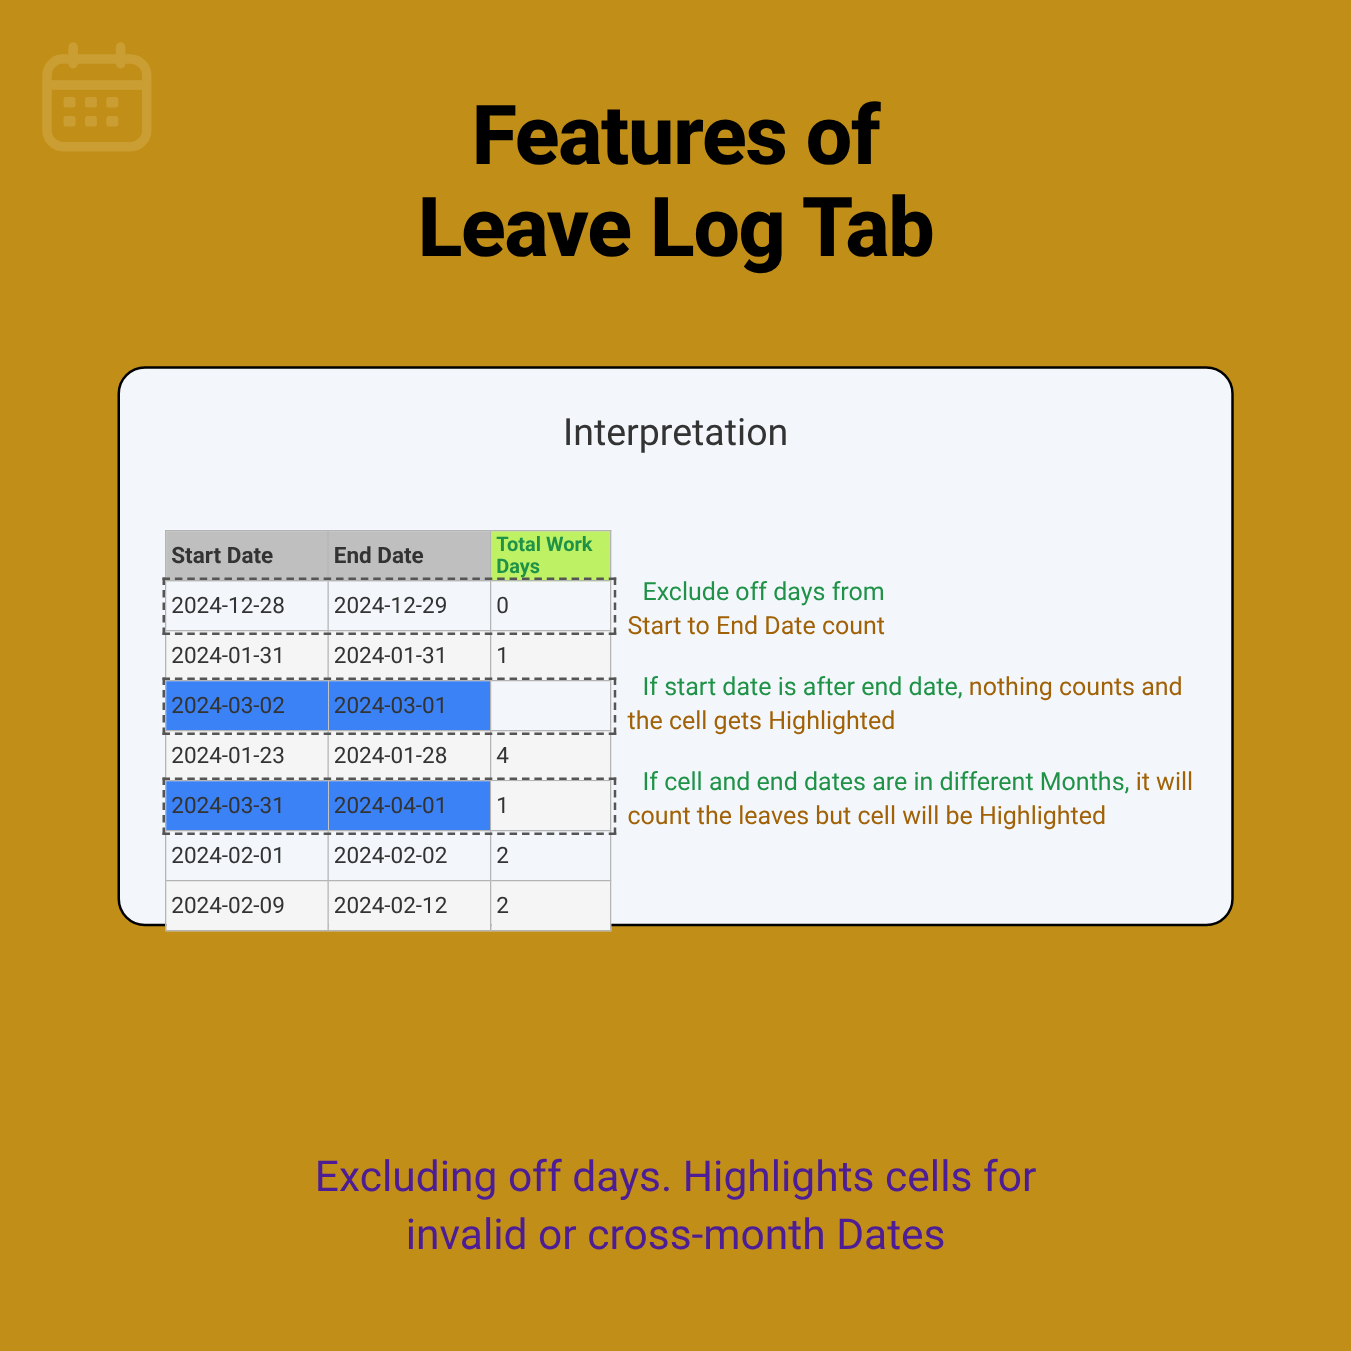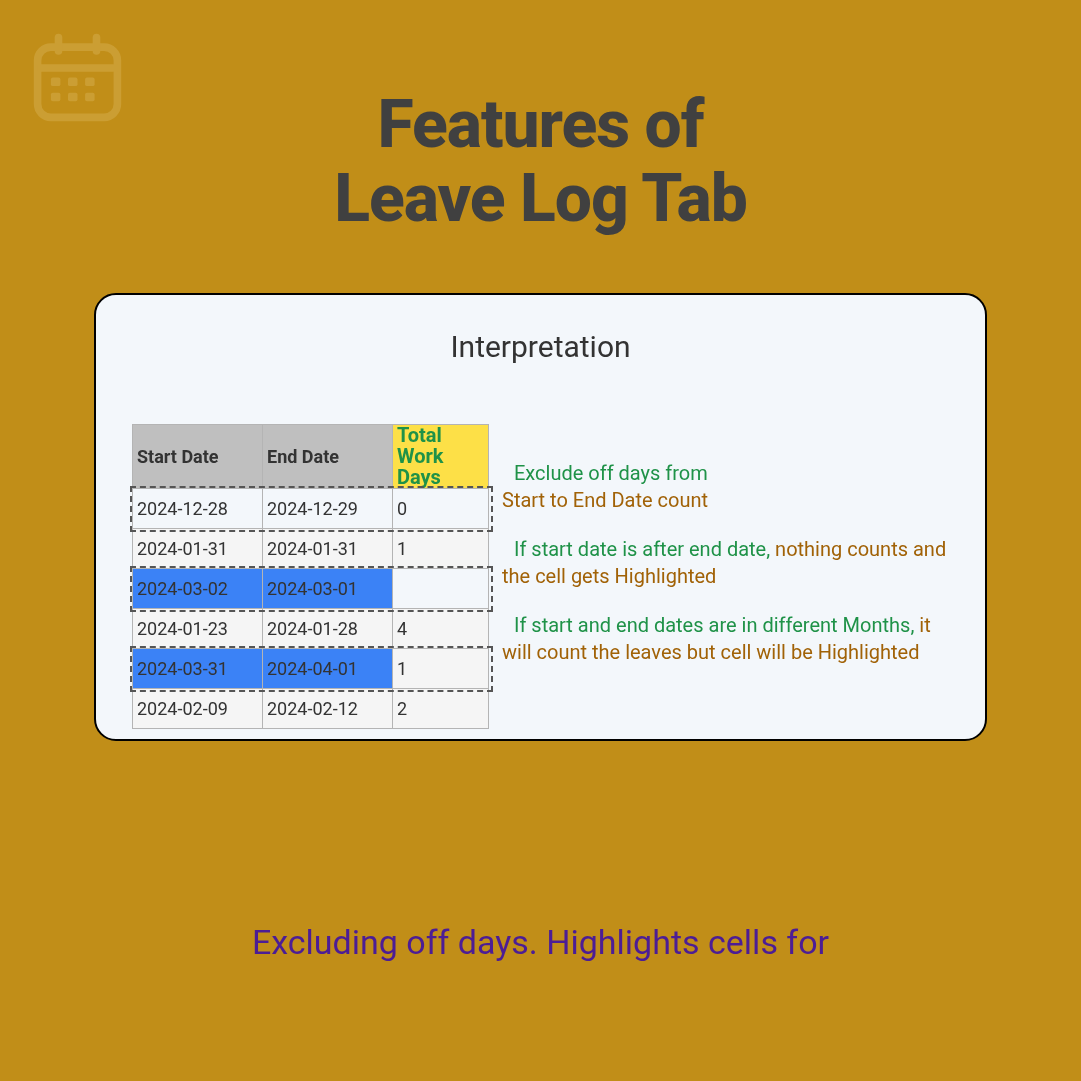--- a/index.html
+++ b/index.html
@@ -13,25 +13,25 @@
   .calendar-icon {
     position: absolute;
     top: 30px;
     left: 30px;
     width: 95px;
     height: 95px;
     opacity: 0.28;
   }
   .title {
     position: absolute;
-    top: 88px;
+    top: 73px;
     left: 0;
     width: 100%;
     text-align: center;
-    color: #404040;
+    color: #000000;
     font-weight: 800;
     font-size: 66px;
     line-height: 1.12;
     letter-spacing: -1px;
   }
   .panel {
     position: absolute;
     top: 293px;
     left: 94px;
     width: 893px;
@@ -64,24 +64,24 @@
     text-align: left;
     height: 40px;
     padding: 0 4px;
   }
   .tbl th {
     background: #bfbfbf;
     font-weight: 700;
     font-size: 18px;
   }
   .tbl th.twd {
-    background: #fde047;
+    background: #bef264;
     color: #1f9248;
     font-weight: 700;
-    font-size: 20px;
+    font-size: 16px;
     line-height: 1.05;
   }
   .col-start { width: 130px; }
   .col-end   { width: 130px; }
   .col-twd   { width: 96px; }
   .tbl tr.alt td { background: #f5f5f5; }
   .tbl tr td.hl { background: #3b82f6; }
   .dash-out { position: relative; }
   .dash-out::after {
     content: "";
@@ -168,38 +168,44 @@
           <tr class="alt">
             <td class="col-start">2024-01-23</td>
             <td class="col-end">2024-01-28</td>
             <td class="col-twd">4</td>
           </tr>
           <tr class="alt dash-out">
             <td class="col-start hl">2024-03-31</td>
             <td class="col-end hl">2024-04-01</td>
             <td class="col-twd">1</td>
           </tr>
+          <tr>
+            <td class="col-start">2024-02-01</td>
+            <td class="col-end">2024-02-02</td>
+            <td class="col-twd">2</td>
+          </tr>
           <tr class="alt">
             <td class="col-start">2024-02-09</td>
             <td class="col-end">2024-02-12</td>
             <td class="col-twd">2</td>
           </tr>
         </tbody>
     </table>
 
     <div class="notes">
       <div class="note">
         <span class="g">Exclude off days from</span><br>
         <span class="o">Start to End Date count</span>
       </div>
       <div class="note">
         <span class="g">If start date is after end date, </span><span class="o">nothing counts and the cell gets Highlighted</span>
       </div>
       <div class="note">
-        <span class="g">If start and end dates are in different Months, </span><span class="o">it will count the leaves but cell will be Highlighted</span>
+        <span class="g">If cell and end dates are in different Months, </span><span class="o">it will count the leaves but cell will be Highlighted</span>
       </div>
     </div>
   </div>
 </div>
 
 <div class="footer">
   <span>Excluding off days. Highlights cells for</span><br>
+  <span>invalid or cross-month Dates</span>
 </div>
 
 </body></html>

